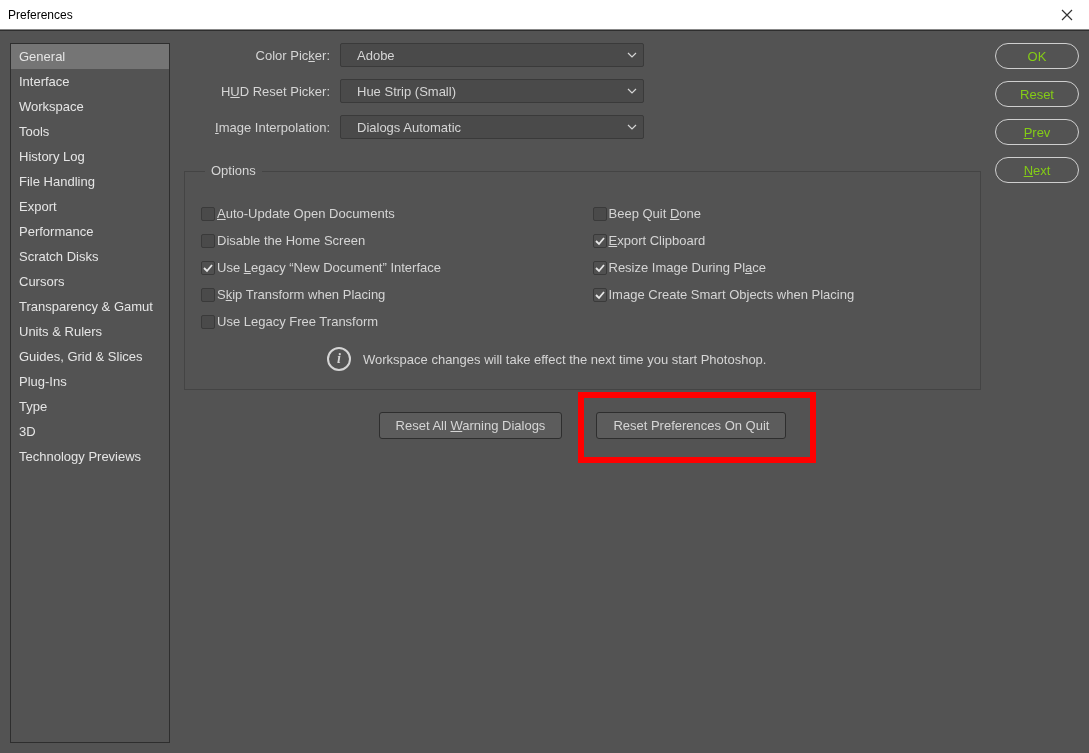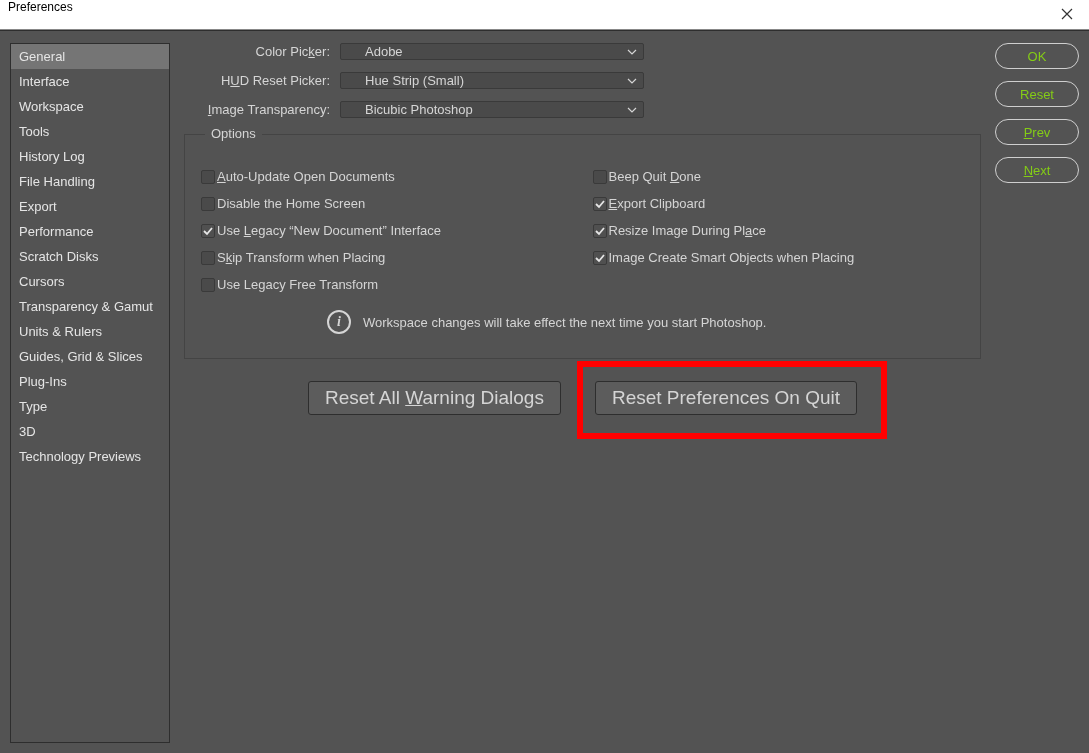--- a/index.html
+++ b/index.html
@@ -10,21 +10,21 @@
     color: #d5d5d5;
     width: 1089px;
     height: 753px;
     overflow: hidden;
   }
   .titlebar {
     height: 30px;
     background: #ffffff;
     color: #000;
     display: flex;
-    align-items: flex-start;
+    align-items: center;
     padding: 0 8px;
     border-bottom: 1px solid #888;
   }
   .titlebar-title { font-size: 12px; }
   .titlebar-close {
     margin-left: auto;
     width: 28px; height: 28px;
     display: flex; align-items: center; justify-content: center;
     cursor: pointer;
   }
@@ -63,40 +63,40 @@
   }
   .form-label {
     width: 156px;
     text-align: right;
     padding-right: 10px;
     color: #d5d5d5;
   }
   .form-label .u { text-decoration: underline; }
   .select {
     width: 304px;
-    height: 17px;
+    height: 24px;
     background: #4a4a4a;
     border: 1px solid #3a3a3a;
     border-radius: 2px;
     color: #d5d5d5;
     display: flex;
     align-items: center;
-    padding: 0 24px;
+    padding: 0 16px;
     position: relative;
     cursor: pointer;
   }
   .select .chev {
     position: absolute; right: 6px; top: 50%; transform: translateY(-50%);
   }
   .select .chev svg { width: 10px; height: 10px; display:block;}
   .fieldset {
     border: 1px solid #444;
     position: relative;
-    padding: 28px 16px 24px 16px;
-    margin-top: 4px;
+    padding: 28px 16px 18px 16px;
+    margin-top: 20px;
     text-align: right;
   }
   .legend {
     position: absolute;
     top: -9px;
     left: 20px;
     background: #535353;
     padding: 0 6px;
     color: #d5d5d5;
     font-size: 13px;
@@ -145,21 +145,21 @@
     margin-top: 22px;
     position: relative;
   }
   .action-btn {
     border: 1px solid #2e2e2e;
     background: #5c5c5c;
     color: #d5d5d5;
     padding: 5px 16px;
     border-radius: 3px;
     cursor: pointer;
-    font-size: 19px;
+    font-size: 13px;
   }
   .highlight-box {
     position: absolute;
     border: 6px solid #ff0000;
     pointer-events: none;
   }
   .rightcol {
     width: 84px;
     flex-shrink: 0;
     display: flex;
@@ -237,24 +237,24 @@
         <span class="chev">
             <svg viewBox="0 0 10 10">
               <path d="M1 3 L5 7 L9 3" stroke="#d5d5d5" stroke-width="1.2" fill="none"></path>
             </svg>
           </span>
       </div>
     </div>
 
     <div class="form-row">
       <div class="form-label">
-        <span class="u">I</span><span>mage Transparency:</span>
+        <span class="u">I</span><span>mage Interpolation:</span>
       </div>
       <div class="select">
-        <span>Bicubic Photoshop</span>
+        <span>Dialogs Automatic</span>
         <span class="chev">
             <svg viewBox="0 0 10 10">
               <path d="M1 3 L5 7 L9 3" stroke="#d5d5d5" stroke-width="1.2" fill="none"></path>
             </svg>
           </span>
       </div>
     </div>
 
     <div class="fieldset">
       <div class="legend">Options</div>

